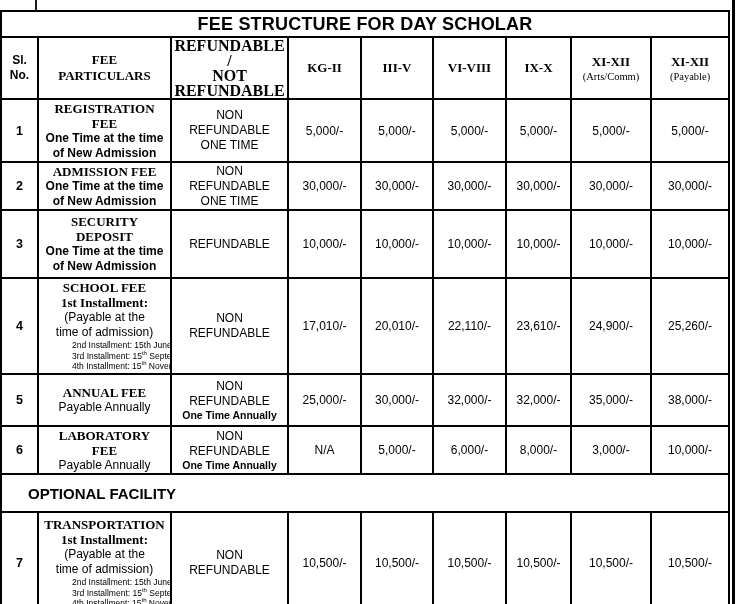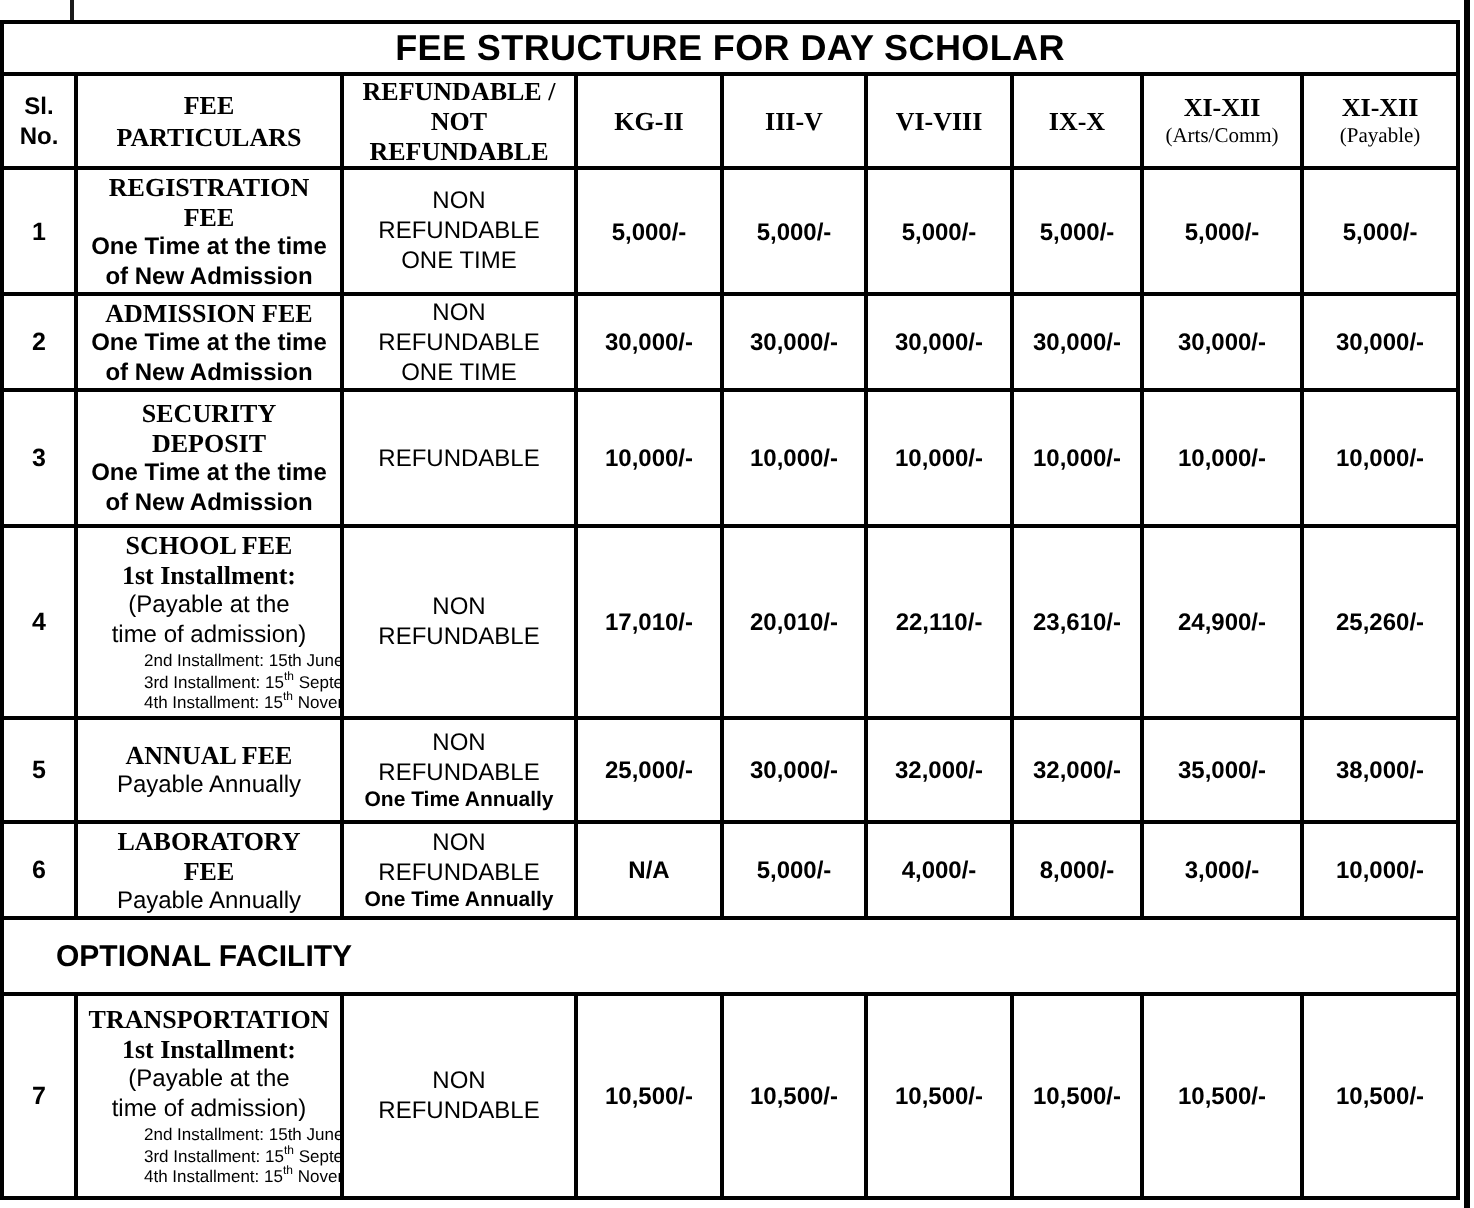--- a/index.html
+++ b/index.html
@@ -11,31 +11,31 @@
   .page-edge-right { position:absolute; top:0; left:732px; width:3px; height:604px; background:#000; }
   .stray-line { position:absolute; top:0; left:35px; width:2px; height:12px; background:#1a1a1a; }
 
   table.fee { border-collapse:collapse; table-layout:fixed; width:728px; position:absolute; top:10px; left:0; }
   table.fee td { border:2px solid #000; text-align:center; vertical-align:middle; padding:0 1px; overflow:hidden; }
 
   .title-cell { font-weight:bold; font-size:18px; letter-spacing:0.2px; }
 
   .hsans  { font-weight:bold; font-size:12px; line-height:15px; }
   .hserif { font-family:"Liberation Serif", serif; font-weight:bold; font-size:13px; line-height:16px; }
-  .hserif-3 { font-family:"Liberation Serif", serif; font-weight:bold; font-size:13px; line-height:15px; }
+  .hserif-3 { font-family:"Liberation Serif", serif; font-weight:bold; font-size:16px; line-height:15px; }
   .hsub   { font-family:"Liberation Serif", serif; font-weight:normal; font-size:10.5px; line-height:13px; }
 
   .slno   { font-weight:bold; font-size:12.5px; }
   .serifb { font-family:"Liberation Serif", serif; font-weight:bold; font-size:13px; line-height:15px; }
   .sansr  { font-weight:bold; font-size:12px; line-height:15px; }
   .sansb  { font-weight:normal; font-size:12px; line-height:15px; }
   .sansb-sm { font-weight:bold; font-size:10.5px; line-height:13px; }
   .tiny   { font-weight:normal; font-size:8.5px; line-height:10.5px; white-space:nowrap;margin-left:32px; }
   .tiny sup { font-size:6px; line-height:0; }
-  .val    { font-weight:bold; font-size:12px; }
+  .val    { font-weight:normal; font-size:12px; }
 
   .section-cell { font-weight:bold; font-size:15px; text-align:left !important; padding-left:26px !important; }
 </style>
 </head>
 <body>
 
 <div class="stray-line"></div>
 <div class="page-edge-right"></div>
 
 <table class="fee">
@@ -193,21 +193,21 @@
       <div class="serifb">FEE</div>
       <div class="sansb">Payable Annually</div>
     </td>
     <td>
       <div class="sansb">NON</div>
       <div class="sansb">REFUNDABLE</div>
       <div class="sansb-sm">One Time Annually</div>
     </td>
     <td class="val">N/A</td>
     <td class="val">5,000/-</td>
-    <td class="val">4,000/-</td>
+    <td class="val">6,000/-</td>
     <td class="val">8,000/-</td>
     <td class="val">3,000/-</td>
     <td class="val">10,000/-</td>
   </tr>
 
   <tr style="height:38px">
     <td colspan="9" class="section-cell">OPTIONAL FACILITY</td>
   </tr>
 
   <tr style="height:102px">

